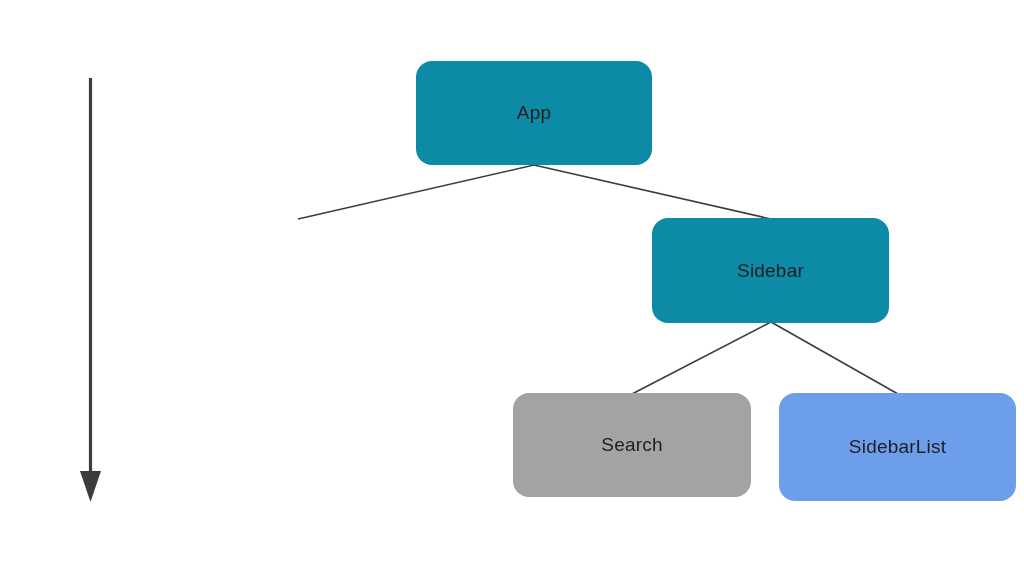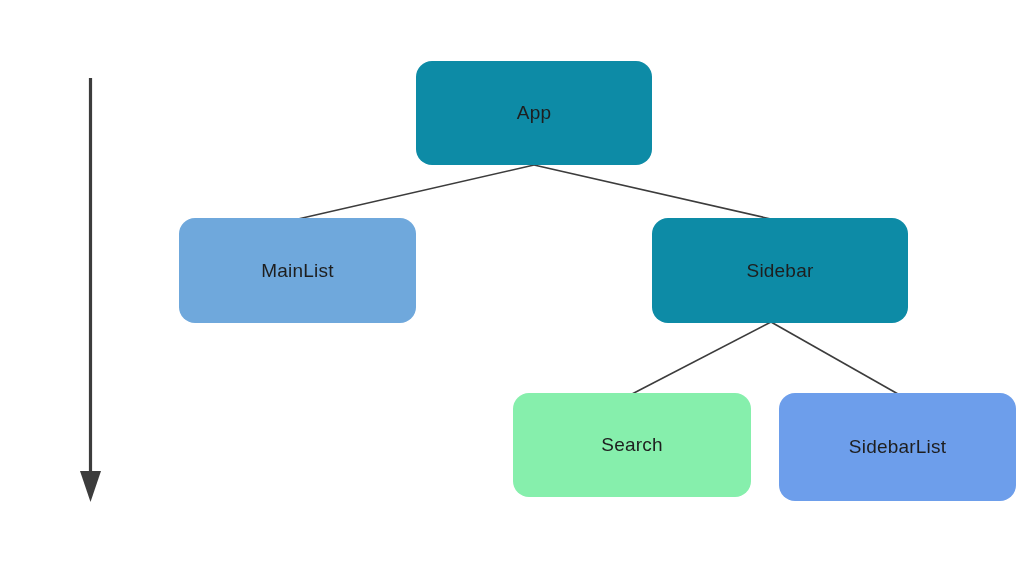--- a/index.html
+++ b/index.html
@@ -30,21 +30,21 @@
     display: flex;
     align-items: center;
     justify-content: center;
     font-size: 19px;
     color: #1e1e1e;
     letter-spacing: 0.2px;
   }
   .node span { text-align: center; }
   #node-app        { left: 400px; top:  61px; width: 236px; height: 104px; }
   #node-mainlist   { left: 163px; top: 218px; width: 237px; height: 105px; }
-  #node-sidebar    { left: 636px; top: 218px; width: 256px; height: 105px; }
+  #node-sidebar    { left: 636px; top: 218px; width: 237px; height: 105px; }
   #node-search     { left: 497px; top: 393px; width: 238px; height: 104px; }
   #node-sidebarlist{ left: 763px; top: 393px; width: 237px; height: 108px; }
   .edge  { stroke: #3c3c3c; stroke-width: 1.6; }
   .arrow-shaft { stroke: #3c3c3c; stroke-width: 3.2; }
   .arrow-head  { fill: #3c3c3c; }
 </style>
 </head>
 <body>
 
 <div class="canvas">
@@ -57,29 +57,26 @@
     <g>
       <line class="arrow-shaft" x1="74.5" y1="78" x2="74.5" y2="476" style="stroke: rgb(60, 60, 60);"></line>
       <polygon class="arrow-head" points="64,471 85,471 74.5,502" style="fill: rgb(60, 60, 60);"></polygon>
     </g>
   </svg>
 
   <div class="node" id="node-app" style="background: rgb(13, 139, 166);">
     <span>App</span>
   </div>
 
-  <div class="node" id="node-mainlist" style="background: rgb(111, 168, 220);">
-    <span>MainList</span>
-  </div>
 
   <div class="node" id="node-sidebar" style="background: rgb(13, 139, 166);">
     <span>Sidebar</span>
   </div>
 
-  <div class="node" id="node-search" style="background: #86efac;">
+  <div class="node" id="node-search" style="background: #a3a3a3;">
     <span>Search</span>
   </div>
 
   <div class="node" id="node-sidebarlist" style="background: rgb(109, 158, 235);">
     <span>SidebarList</span>
   </div>
 
 </div>
 
 </body></html>

